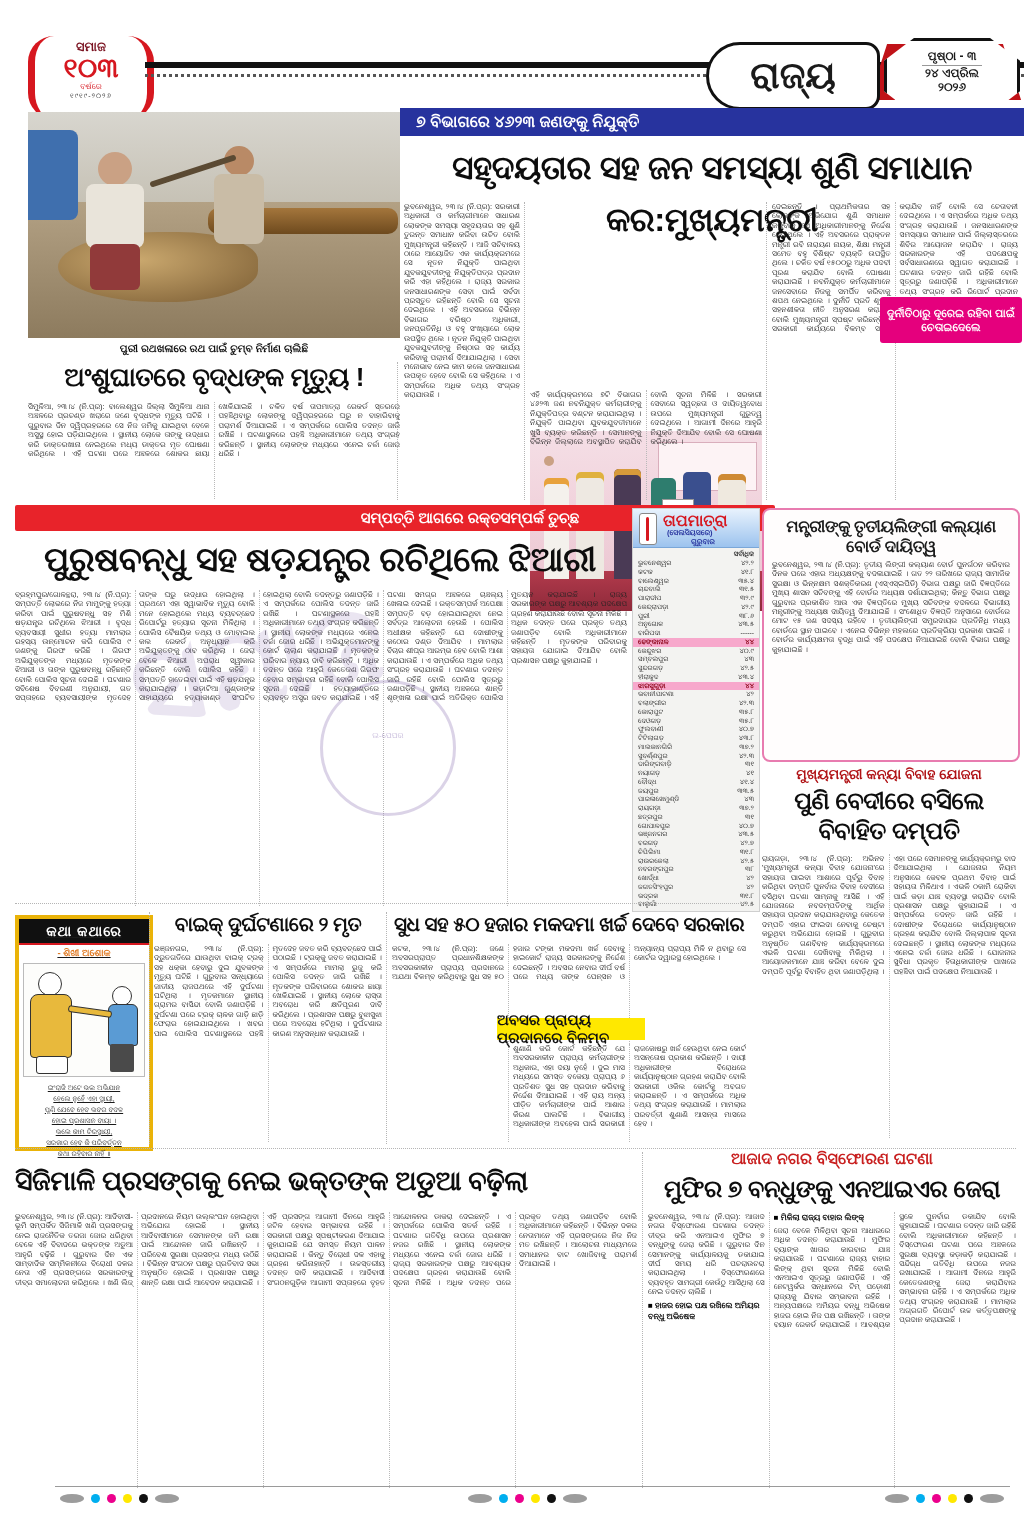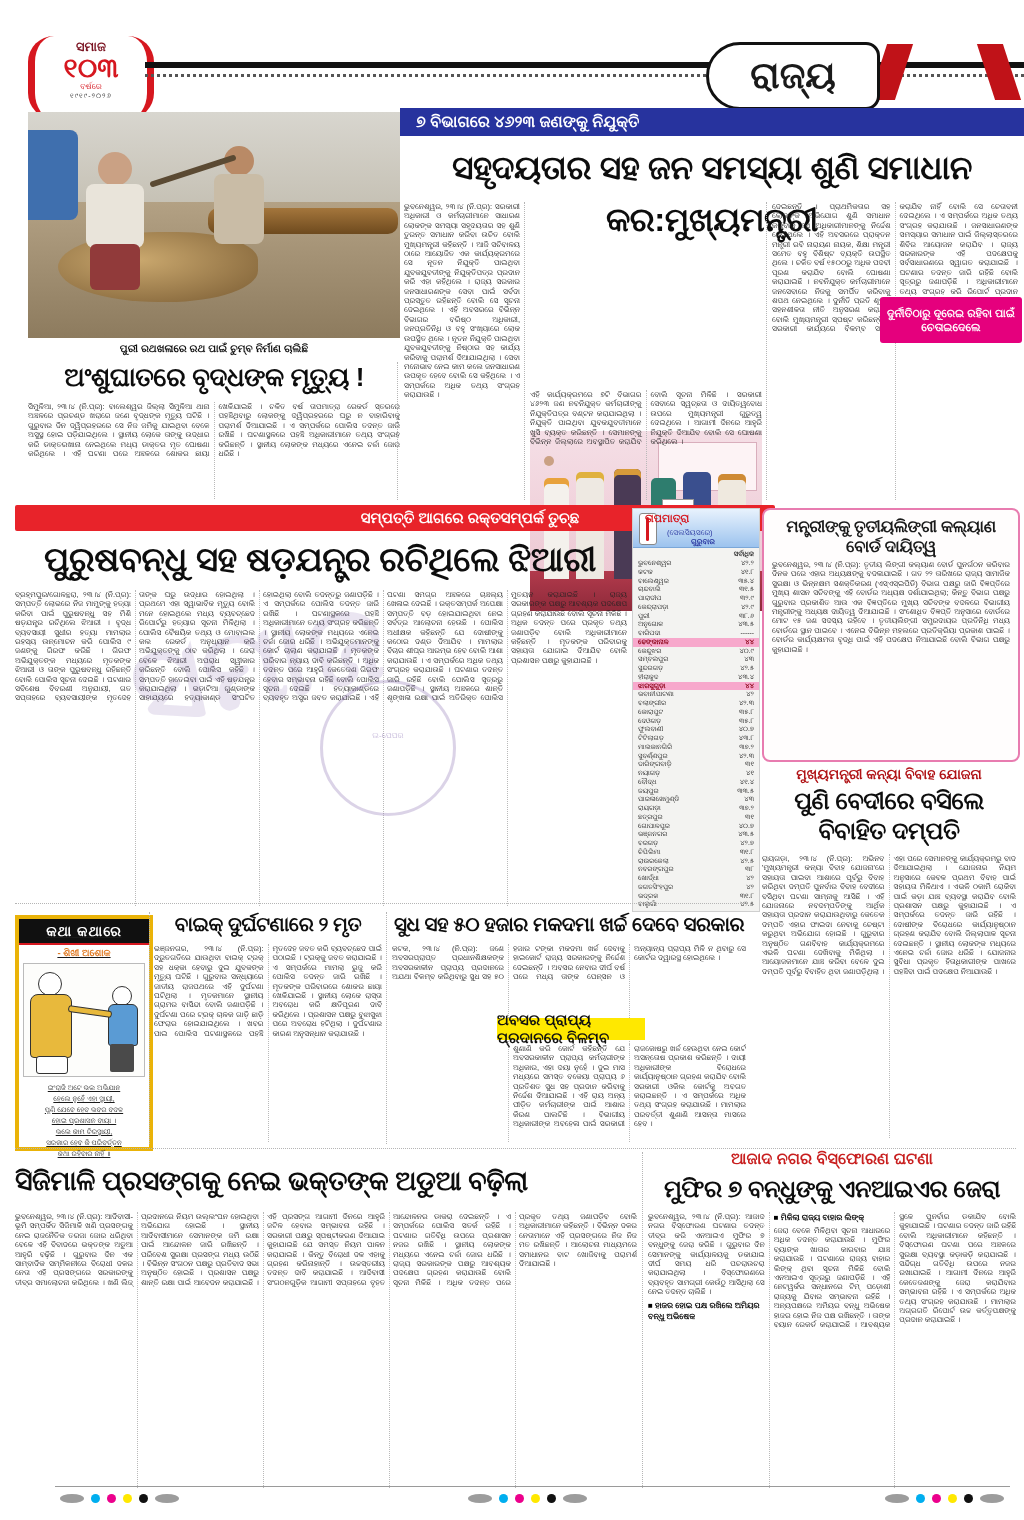--- a/index.html
+++ b/index.html
@@ -37,22 +37,22 @@
   #red-kicker{background:#e8232a;color:#fff;font-size:15px;font-weight:bold;
         display:flex;align-items:center;justify-content:center;padding-left:150px;border-radius:2px;}
   #purple-banner{background:#472366;color:#fff;font-size:12.5px;font-weight:bold;
         display:flex;align-items:center;justify-content:center;box-shadow:0 1px 3px rgba(0,0,0,.35);}
   .magenta-box{background:#e5007d;color:#fff;font-weight:bold;text-align:center;
         display:flex;align-items:center;justify-content:center;border-radius:3px;}
   
   #weather{background:#f3f3f1;border:1px solid #cfcfcf;font-size:6.8px;}
   #weather-head{background:linear-gradient(#e8f2fd,#9cc3ee);border-bottom:1px solid #7aa7d8;
         height:38px;position:relative;overflow:hidden;}
-  #weather-title{color:#d6171f;font-size:11px;font-weight:bold;position:absolute;left:12px;top:3px;}
-  #weather-sub{color:#27339e;font-size:7.5px;font-weight:normal;position:absolute;left:34px;top:19px;}
+  #weather-title{color:#d6171f;font-size:16px;font-weight:bold;position:absolute;left:30px;top:3px;}
+  #weather-sub{color:#27339e;font-size:7.5px;font-weight:bold;position:absolute;left:34px;top:19px;}
   #weather-day{color:#27339e;font-size:7.5px;font-weight:bold;position:absolute;left:58px;top:28px;}
   #thermo{position:absolute;left:6px;top:4px;width:16px;height:30px;background:#fff;border:1px solid #888;border-radius:3px;}
   #thermo i{position:absolute;left:6px;top:3px;width:3px;height:24px;background:#d6171f;border-radius:2px;}
   #weather-collabel{text-align:right;padding:2px 5px 1px;font-weight:bold;color:#333;}
   .wrow{display:flex;justify-content:space-between;padding:0 5px;line-height:8.75px;}
   .wrow.hl{background:#f7a8cc;color:#8b0015;font-weight:bold;}
   
   #board-box{border:2px solid #e87cb0;border-radius:8px;padding:6px 8px;background:#fffdfd;}
   #board-head{font-size:16.5px;font-weight:bold;text-align:center;letter-spacing:-.4px;line-height:20px;}
   
@@ -89,20 +89,25 @@
     <div class="t2">୧୦୩</div>
     <div class="t3">ବର୍ଷରେ</div>
     <div class="t4">୧୯୧୯-୨୦୨୬</div>
   </div>
   <div class="abs" id="rule-black" style="left:145px;top:62px;width:879px;height:6px;"></div>
   <div class="abs" id="rule-dots" style="left:145px;top:74px;width:879px;height:0;"></div>
   <div class="abs date-flank" style="left:878px;top:44px;transform:skewX(-18deg);"></div>
   <div class="abs date-flank" style="left:986px;top:44px;transform:skewX(18deg);"></div>
   <div class="abs" id="badge-rajya" style="left:706px;top:42px;width:168px;height:62px;">
     <span>ରାଜ୍ୟ</span>
+  </div>
+  <div class="abs" id="badge-date" style="left:884px;top:38px;width:130px;height:70px;">
+    <div class="l1">ପୃଷ୍ଠା - ୩</div>
+    <div class="l2">୨୪ ଏପ୍ରିଲ</div>
+    <div class="l3">୨୦୨୬</div>
   </div>
 
   <div class="abs" id="top-banner" style="left:400px;top:108px;width:624px;height:28px;">
     <span>୭ ବିଭାଗରେ ୪୬୨୩ ଜଣଙ୍କୁ ନିଯୁକ୍ତି</span>
   </div>
   <div class="abs headline" id="lead-headline" style="left:400px;top:142px;width:624px;height:56px;">ସହୃଦୟତାର ସହ ଜନ ସମସ୍ୟା ଶୁଣି ସମାଧାନ କର:ମୁଖ୍ୟମନ୍ତ୍ରୀ</div>
 
   <div class="abs photo" style="left:28px;top:112px;width:372px;height:226px;">
     <div class="ph-div" style="left:0;top:0;width:100%;height:45%;background:linear-gradient(#d8d6cf,#c4bfb2);"></div>
     <div class="ph-div" style="left:0;top:40%;width:100%;height:60%;background:linear-gradient(#b3a184,#8d7b5e);"></div>

